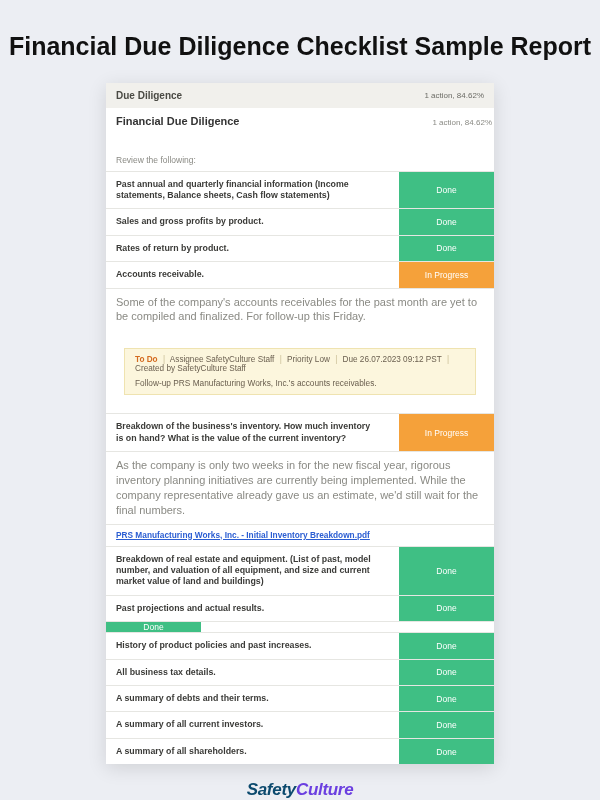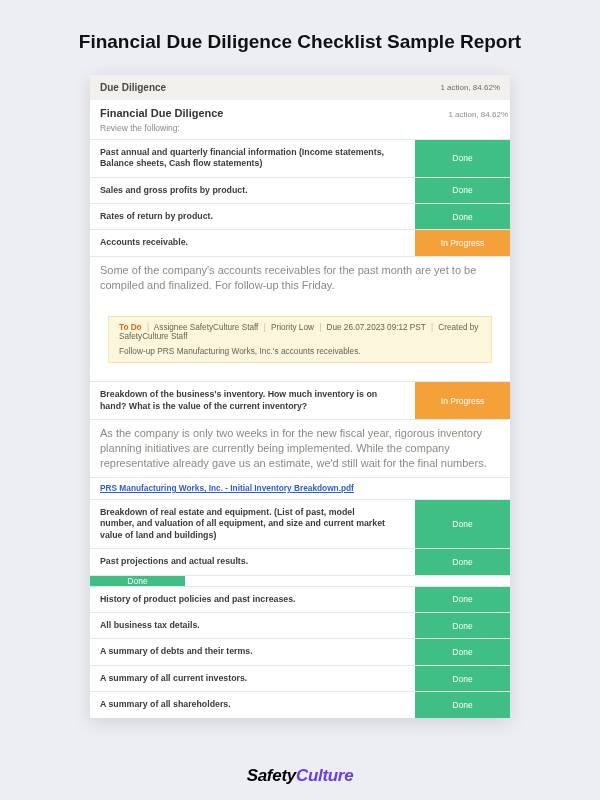--- a/index.html
+++ b/index.html
@@ -5,29 +5,29 @@
   * { box-sizing: border-box; margin: 0; padding: 0; }
   html, body { width: 600px; height: 800px; }
   body {
     background: #eceef3;
     font-family: -apple-system, BlinkMacSystemFont, "Segoe UI", Arial, sans-serif;
     display: flex;
     flex-direction: column;
     align-items: center;
   }
   .page-title {
-    font-size: 19px;
+    font-size: 25px;
     font-weight: 800;
     text-align: center;
     color: #111;
     margin-top: 30px;
     line-height: 1.3;
   }
   .report {
-    width: 420px;
+    width: 388px;
     margin-top: 20px;
     background: #fff;
     box-shadow: 0 4px 18px rgba(0,0,0,0.12);
     display: flex;
     flex-direction: column;
     font-size: 9px;
   }
   .sec-header {
     background: #f1f0ec;
     padding: 7px 10px;
@@ -39,21 +39,21 @@
   .sec-header .sec-title { font-weight: 700; font-size: 10px; color: #4a4a44; }
   .sec-header .sec-meta { font-size: 8px; }
   .sub-header {
     padding: 7px 2px 2px 10px;
     display: flex;
     justify-content: space-between;
     align-items: baseline;
   }
   .sub-header .sub-title { font-weight: 800; font-size: 11px; color: #333; }
   .sub-header .sub-meta { font-size: 8px; color: #8a8a84; }
-  .review-line { padding: 2px 10px 6px 10px; font-size: 8.5px; color: #8a8a84; }
+  .review-line { padding: 2px 10px 6px 10px; font-size: 8.5px; color: #8a8a84; margin-top: 24px; }
   .item-row {
     display: flex;
     align-items: stretch;
     border-top: 1px solid #e6e6e2;
   }
   .item-label {
     flex: 1;
     padding: 7px 24px 7px 10px;
     font-weight: 700;
     font-size: 8.8px;
@@ -106,21 +106,21 @@
     display: flex;
     justify-content: center;
     align-items: center;
   }
   .brand {
     font-size: 17px;
     font-weight: 700;
     font-style: italic;
     letter-spacing: -0.3px;
   }
-  .brand .safety { color: #000000; }
+  .brand .safety { color: #0c4a6e; }
   .brand .culture { color: #6b3fe0; }
 </style>
 </head>
 <body>
 
 <h1 class="page-title">Financial Due Diligence Checklist Sample Report</h1>
 
 <div class="report">
 
   <div class="sec-header">

